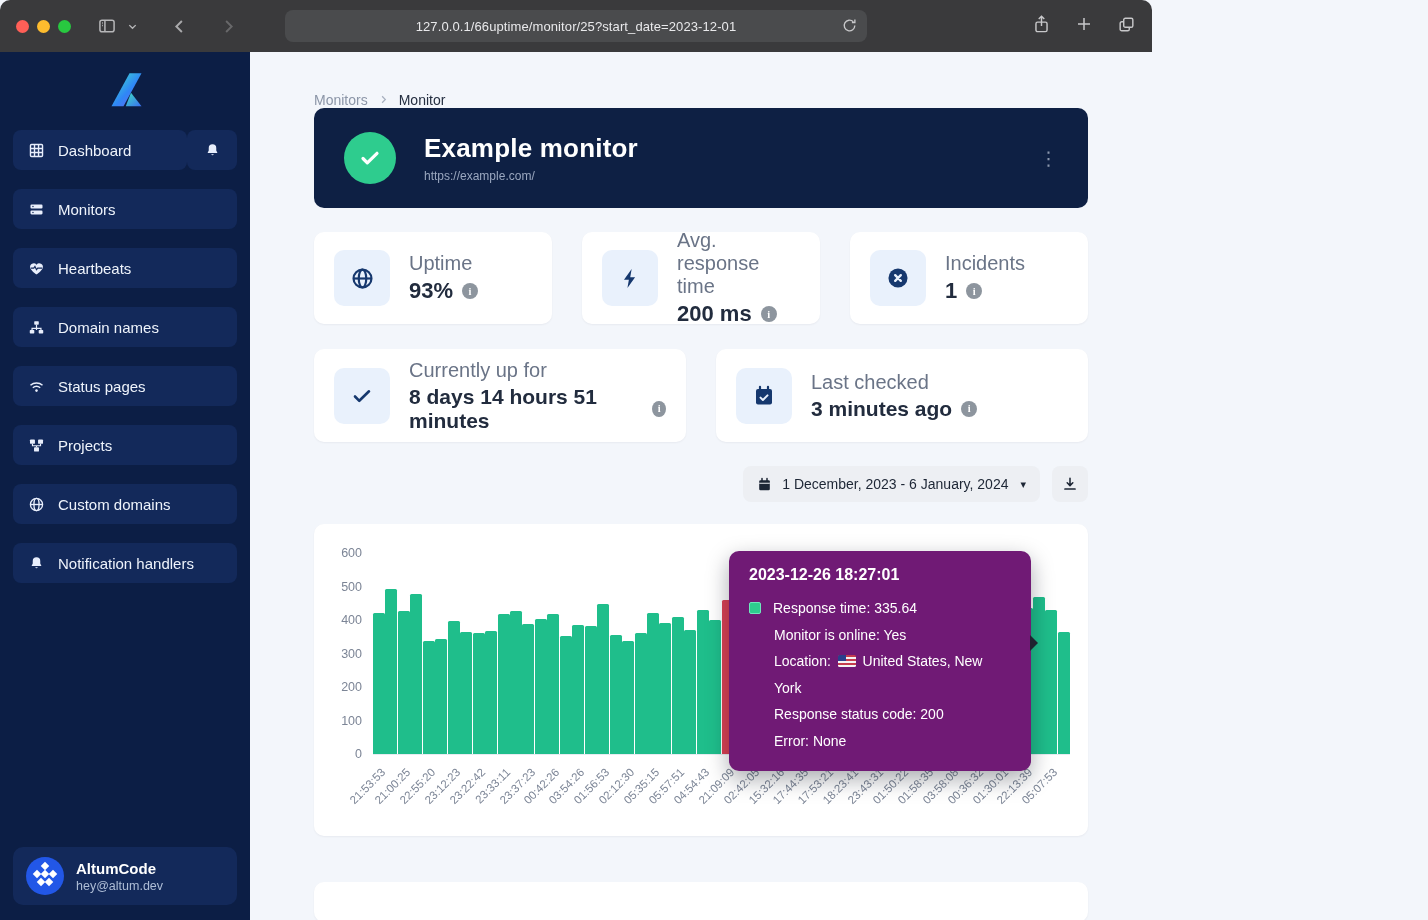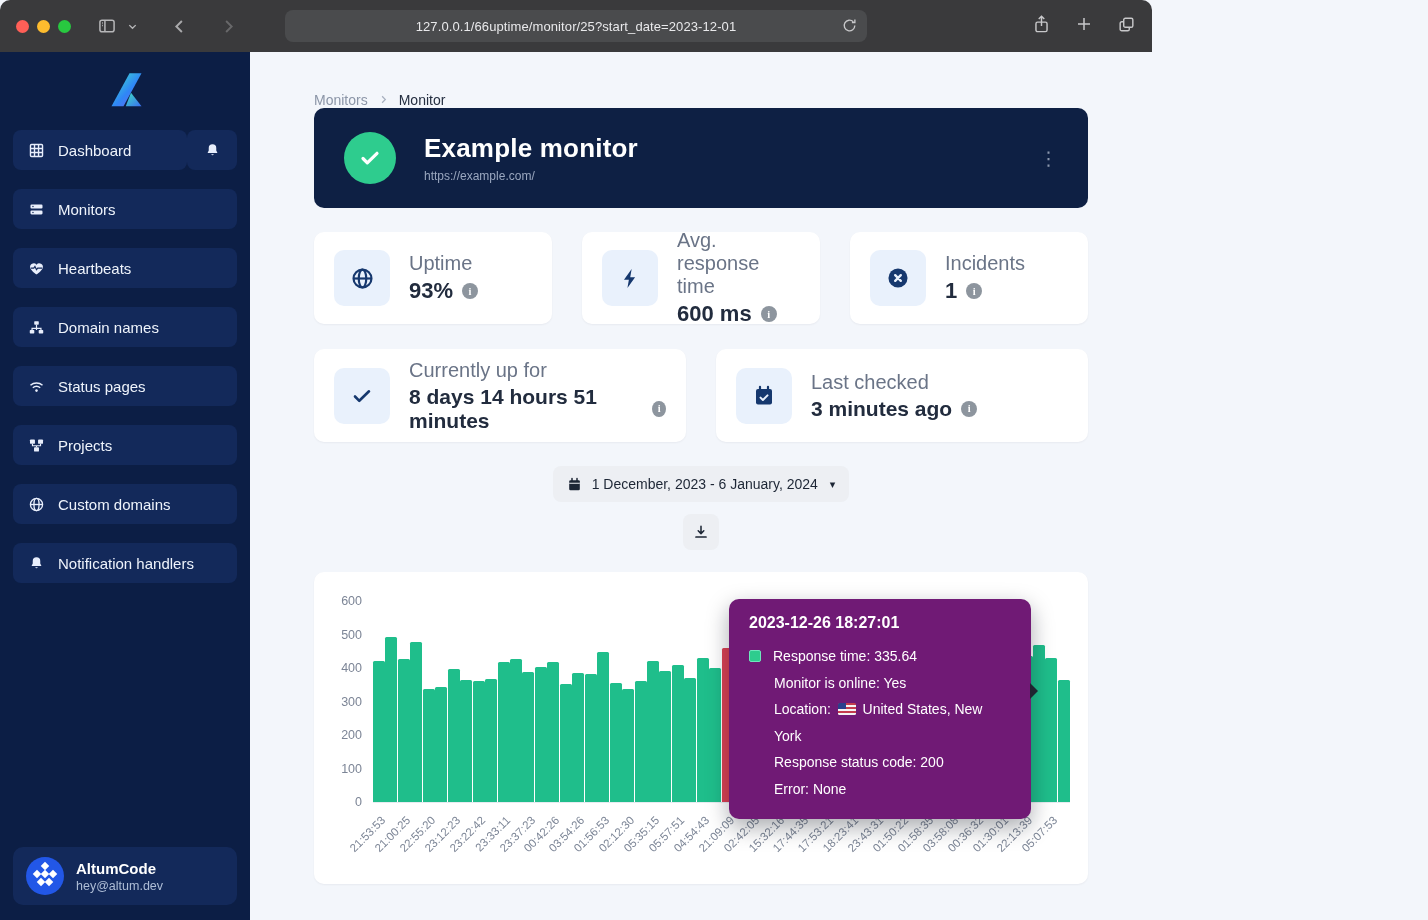--- a/index.html
+++ b/index.html
@@ -69,21 +69,21 @@
   .stat-value-row { display:flex; align-items:center; gap:9px; margin-top:3px; }
   .stat-value { font-size:22px; font-weight:700; color:#222c3e; }
   .info-badge { width:16px; height:16px; border-radius:50%; background:#8d959e; color:#fff;
     font-size:10.5px; font-weight:700; display:inline-flex; align-items:center; justify-content:center;
     font-family:"Liberation Serif", serif; cursor:pointer; }
 
   .details-grid { margin-top:25px; display:grid; grid-template-columns:1fr 1fr; gap:30px; }
   .detail-card { height:93px; display:flex; align-items:center; padding:0 20px; }
   .detail-value { font-size:21px; font-weight:700; color:#222c3e; }
 
-  .toolbar-row { margin-top:24px; display:flex; justify-content:flex-end; align-items:center; gap:12px;flex-direction:column; }
+  .toolbar-row { margin-top:24px; display:flex; justify-content:flex-end; align-items:center; gap:12px; }
   .date-btn { height:36px; background:#edeff3; border:none; border-radius:8px; display:flex;
     align-items:center; gap:10px; padding:0 14px; font-size:14px; color:#1d2635; cursor:pointer;
     font-family:inherit; }
   .caret { font-size:11px; color:#1d2635; margin-left:2px; }
   .dl-btn { width:36px; height:36px; background:#edeff3; border:none; border-radius:8px;
     display:flex; align-items:center; justify-content:center; color:#1d2635; cursor:pointer; }
 
   
   .chart-card { margin-top:22px; height:312px; position:relative; }
   .y-axis { position:absolute; left:0; top:0; width:48px; height:100%; }
@@ -363,21 +363,21 @@
         </div>
         <div class="card stat-card">
           <span class="icon-tile">
             <svg width="23" height="23" viewBox="0 0 24 24" fill="currentColor">
                 <path d="M13.2 2 5.2 13.2h5.1L8.8 22l8-11.2h-5.1z"></path>
               </svg>
           </span>
           <span class="stat-text">
             <div class="stat-label">Avg. response time</div>
             <div class="stat-value-row">
-              <span class="stat-value">600 ms</span>
+              <span class="stat-value">200 ms</span>
               <span class="info-badge">i</span>
             </div>
           </span>
         </div>
         <div class="card stat-card">
           <span class="icon-tile">
             <svg width="26" height="26" viewBox="0 0 24 24">
                 <circle cx="12" cy="12" r="8.8" fill="currentColor"></circle>
                 <path d="M9.4 9.4l5.2 5.2M14.6 9.4l-5.2 5.2" stroke="#e9f1fc" stroke-width="2.2" stroke-linecap="round"></path>
               </svg>

